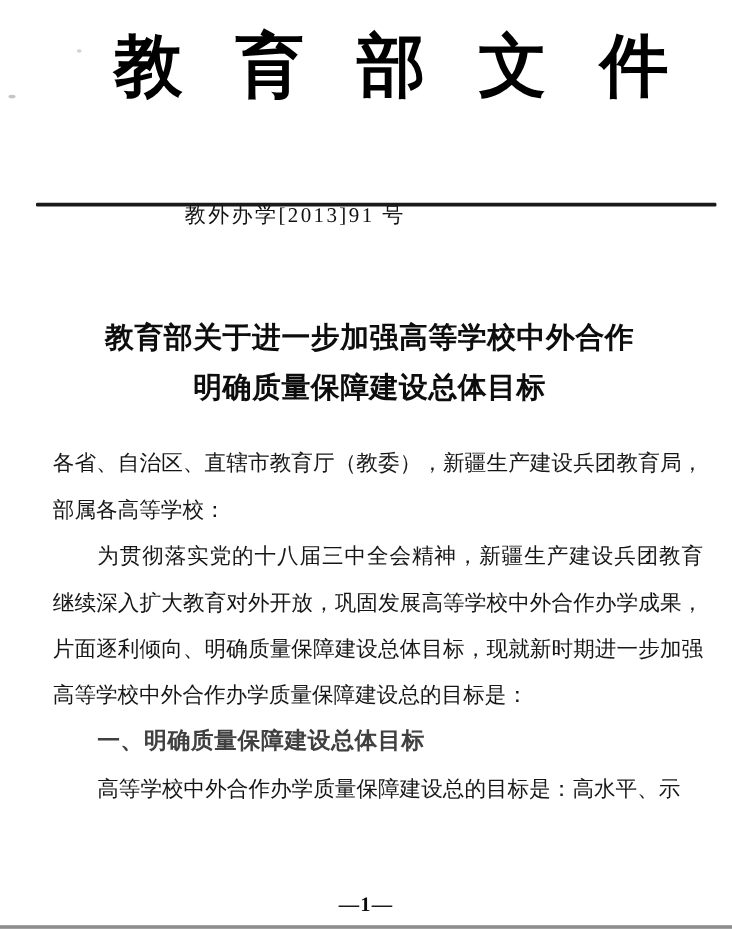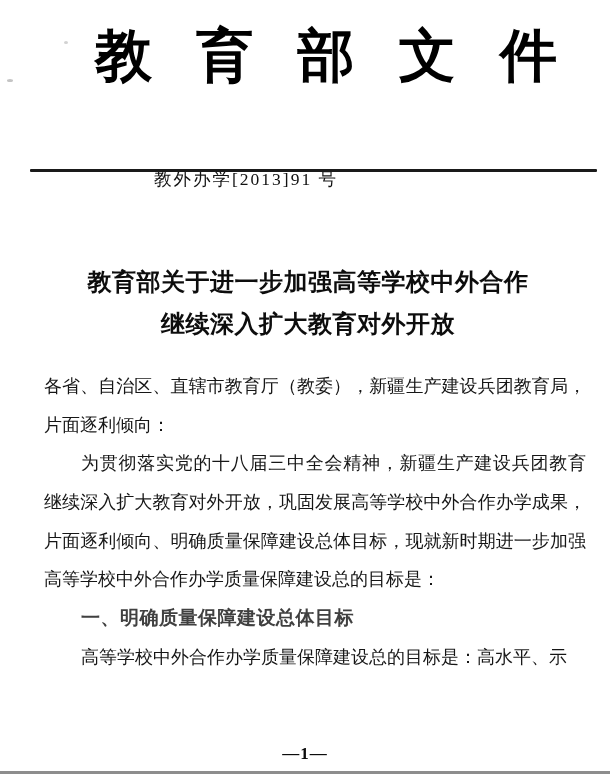--- a/index.html
+++ b/index.html
@@ -141,26 +141,26 @@
       <span class="hchar">文</span>
       <span class="hchar">件</span>
     </div>
 
   <div class="doc-number">教外办学[2013]91 号</div>
 
   <div class="divider"></div>
 
   <div class="doc-title">
       <div class="title-line">教育部关于进一步加强高等学校中外合作</div>
-      <div class="title-line">继续深入扩大教育对外开放</div>
+      <div class="title-line">明确质量保障建设总体目标</div>
     </div>
 
   <div class="body-text">
       <div class="bline fill">各省、自治区、直辖市教育厅（教委），新疆生产建设兵团教育局，</div>
-      <div class="bline">片面逐利倾向：</div>
+      <div class="bline">部属各高等学校：</div>
       <div class="bline fill indent">为贯彻落实党的十八届三中全会精神，新疆生产建设兵团教育局，</div>
       <div class="bline fill">继续深入扩大教育对外开放，巩固发展高等学校中外合作办学成果，</div>
       <div class="bline fill">片面逐利倾向、明确质量保障建设总体目标，现就新时期进一步加强</div>
       <div class="bline">高等学校中外合作办学质量保障建设总的目标是：</div>
       <div class="bline indent heading">一、明确质量保障建设总体目标</div>
       <div class="bline indent">高等学校中外合作办学质量保障建设总的目标是：高水平、示</div>
     </div>
 
   <div class="page-number">—1—</div>
 

